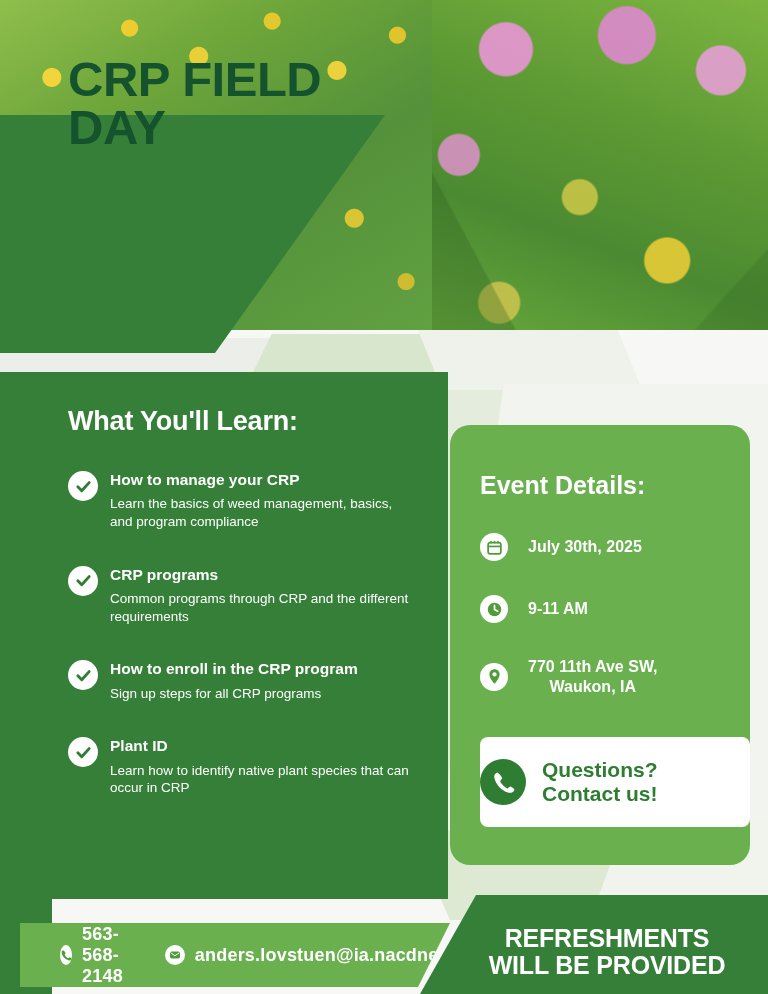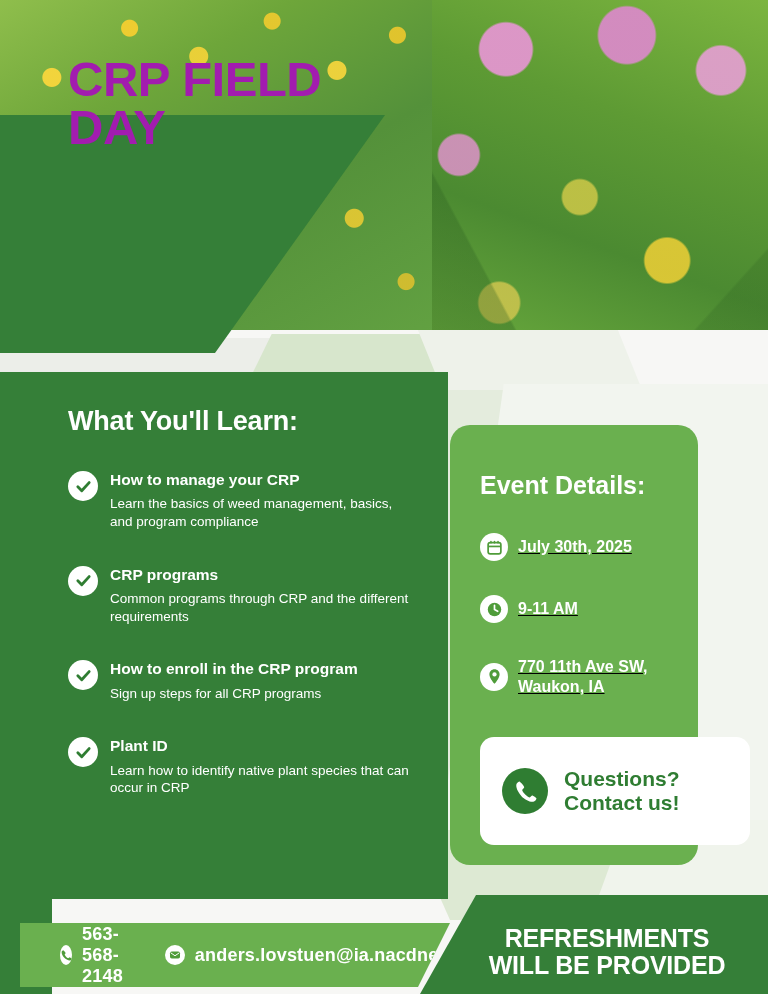--- a/index.html
+++ b/index.html
@@ -63,21 +63,21 @@
   .backdrop .b7 { position:absolute; left:610px; top:490px; width:200px; height:90px; background:#f0f4ec; transform:skewX(-20deg); }
 
   
   .hero {
     position:absolute; left:0; top:115px; width:560px; height:238px;
     background:#357f38;
     clip-path: polygon(0 0, 385px 0, 215px 238px, 0 238px);
   }
   .hero-title {
     position:absolute; left:68px; top:55px; width:330px;
-    color:#a21caf; font-size:49px; line-height:0.98; font-weight:bold;
+    color:#14532d; font-size:49px; line-height:0.98; font-weight:bold;
     letter-spacing:-0.5px;
   }
 
   
   .body-panel { position:absolute; left:0; top:372px; width:448px; height:527px; background:#357f38; }
   .body-panel-foot { position:absolute; left:0; top:893px; width:52px; height:101px; background:#357f38; }
 
   
   .ribbon-wrap { position:absolute; left:390px; top:300px; width:378px; height:96px; }
   .ribbon-white {
@@ -106,34 +106,34 @@
     flex:0 0 auto; width:30px; height:30px; border-radius:50%;
     background:#ffffff; display:flex; align-items:center; justify-content:center; margin-top:1px;
   }
   .check svg { width:17px; height:17px; display:block; }
   .item-text { flex:1 1 auto; }
   .item-title { color:#ffffff; font-size:15.5px; font-weight:bold; line-height:1.32; }
   .item-desc  { color:#ffffff; font-size:13.5px; line-height:1.3; margin-top:5px; }
 
   
   .ev-card {
-    position:absolute; left:450px; top:425px; width:248px; height:440px;
-    background:#6ab04f; border-radius:20px 20px 20px 20px;
+    position:absolute; left:450px; top:425px; width:300px; height:440px;
+    background:#6ab04f; border-radius:20px 20px 20px 20px;text-align:center;
   }
   .ev-title { position:absolute; left:30px; top:46px; color:#ffffff; font-size:25px; font-weight:bold; }
   .ev-rows { position:absolute; left:30px; top:108px; width:250px; }
-  .ev-row { display:flex; align-items:center; gap:10px; margin-bottom:34px;text-decoration:underline; }
+  .ev-row { display:flex; align-items:center; gap:20px; margin-bottom:34px; }
   .ev-ico { flex:0 0 auto; width:28px; height:28px; border-radius:50%; background:#ffffff; display:flex; align-items:center; justify-content:center; }
   .ev-ico svg { width:17px; height:17px; display:block; }
   .ev-val { color:#ffffff; font-size:16px; font-weight:bold; line-height:1.22; }
 
   .q-card {
-    position:absolute; left:480px; top:737px; width:270px; height:108px;
-    background:#ffffff; border-radius:14px;
-    display:flex; align-items:center; gap:16px; padding-left:22px;
+    position:absolute; left:480px; top:737px; width:270px; height:90px;
+    background:#ffffff; border-radius:8px;
+    display:flex; align-items:center; gap:16px; 
   }
   .q-ico { width:46px; height:46px; border-radius:50%; background:#2f7d32; display:flex; align-items:center; justify-content:center; }
   .q-ico svg { width:24px; height:24px; display:block; }
   .q-text { color:#2f7d32; font-size:21px; font-weight:bold; line-height:1.14; }
 
   
   .foot-left {
     position:absolute; left:20px; top:923px; width:430px; height:64px;
     background:#6ab04f;
     clip-path: polygon(0 0, 430px 0, 398px 64px, 0 64px);

